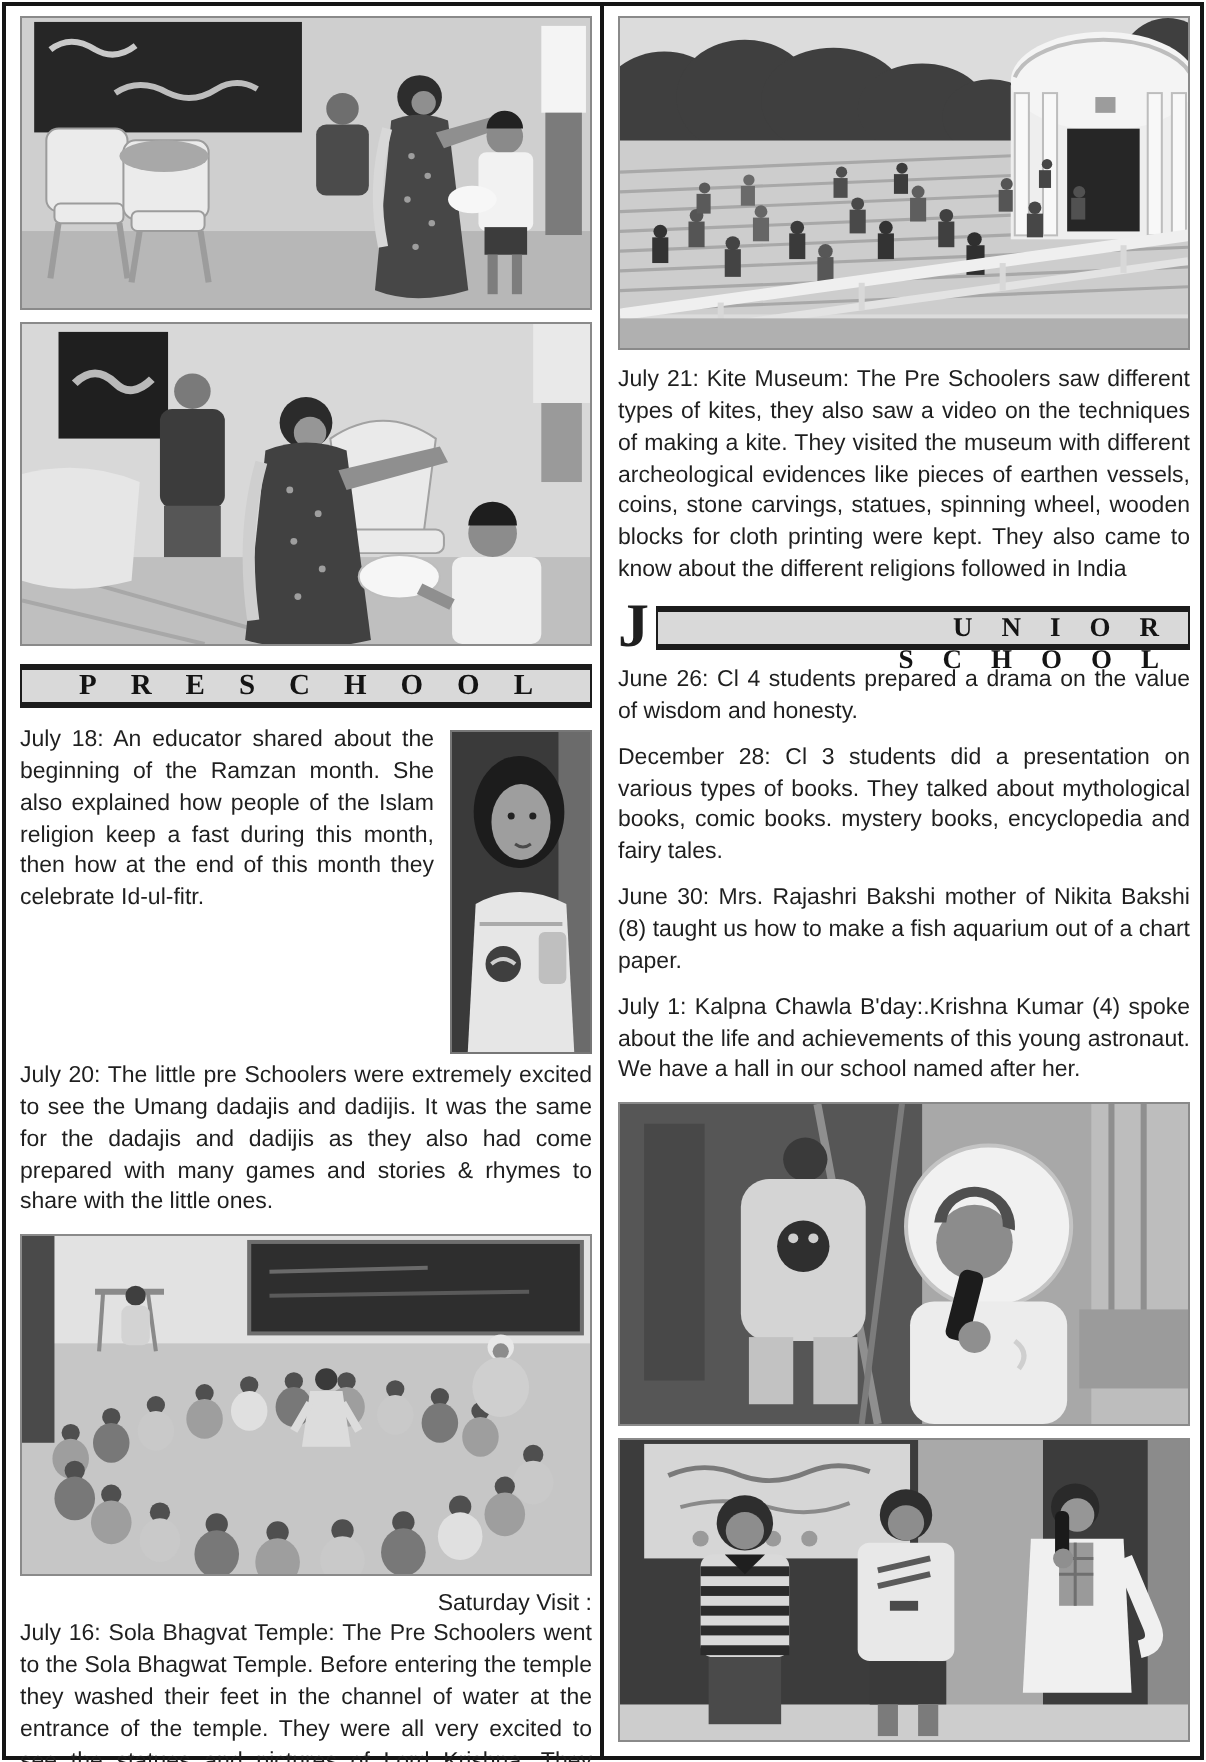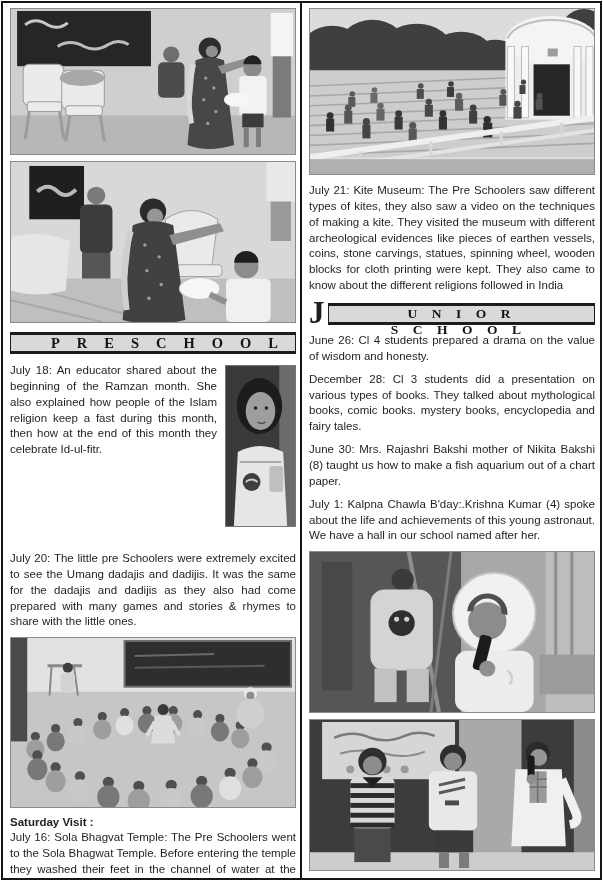--- a/index.html
+++ b/index.html
@@ -10,29 +10,29 @@
   .col{position:absolute;top:8px;width:286px;}
   .col-left{left:10px;}
   .col-right{left:309px;}
   .photo{display:block;width:100%;background:#cfcfcf;border:1px solid #8a8a8a;box-sizing:border-box;}
   .photo svg{display:block;width:100%;height:100%;}
   p.body{font-size:11.5px;line-height:1.38;text-align:justify;margin:0 0 7px 0;}
   p.body b{font-weight:normal;}
   .secbar{background:#d9d9d9;border-top:3px solid #1c1c1c;border-bottom:3px solid #1c1c1c;
           border-left:1px solid #1c1c1c;border-right:1px solid #1c1c1c;
           font-family:"Liberation Serif",serif;font-weight:bold;color:#141414;
-          text-align:right;box-sizing:border-box;}
+          text-align:center;box-sizing:border-box;}
   .secbar-pre{height:22px;line-height:16px;font-size:14.5px;letter-spacing:17px;text-indent:17px;margin:9px 0 9px 0;}
   .junior-wrap{display:flex;align-items:flex-end;margin:4px 0 8px 0;}
   .junior-j{font-family:"Liberation Serif",serif;font-weight:bold;font-size:31px;line-height:24px;margin-right:3px;}
-  .junior-bar{flex:1;height:22px;line-height:16px;font-size:13.5px;letter-spacing:14.5px;word-spacing:4px;text-indent:6px;text-align:center;padding-left:4px;}
+  .junior-bar{flex:1;height:22px;line-height:16px;font-size:13.5px;letter-spacing:14.5px;word-spacing:4px;text-indent:6px;text-align:right;padding-left:4px;}
   .girl-photo{float:right;width:71px;height:162px;margin:2px 0 4px 8px;border:1px solid #777;box-sizing:border-box;}
   .girl-photo svg{display:block;width:100%;height:100%;}
   .clear{clear:both;}
-  .sat-head{font-size:11.5px;font-weight:bold;margin:8px 0 2px 0;}
+  .sat-head{font-size:11.5px;font-weight:normal;margin:8px 0 2px 0;text-align:right;}
 </style>
 </head>
 <body>
 
 <div class="page">
   <div class="frame"></div>
   <div class="divider"></div>
 
   <div class="col col-left">
 
@@ -134,21 +134,21 @@
           <path d="M32 56 q4 3 8 0" stroke="#4a4a4a" stroke-width="1.5" fill="none"></path>
           <path d="M8 160 L12 86 q22 -12 46 0 L62 160 Z" fill="#e6e6e6"></path>
           <circle cx="26" cy="116" r="9" fill="#3f3f3f"></circle>
           <path d="M20 116 q6 -5 12 0" stroke="#cfcfcf" stroke-width="2" fill="none"></path>
           <rect x="44" y="100" width="14" height="26" rx="3" fill="#bfbfbf"></rect>
           <line x1="14" y1="96" x2="56" y2="96" stroke="#aaaaaa" stroke-width="2"></line>
         </svg>
       </div>
       <p class="body"><b>July 18:</b> <span>An educator shared about the beginning of the Ramzan month. She also explained how people of the Islam religion keep a fast during this month, then how at the end of this month they celebrate  Id-ul-fitr.</span></p>
       <div class="clear"></div>
-      <p class="body" style="margin-top:20px"><b>July 20:</b> <span>The little pre Schoolers were extremely excited to see the Umang dadajis and dadijis. It was the same for the dadajis and dadijis as they also had come prepared with many games and stories &amp; rhymes  to share with the little ones.</span></p>
+      <p class="body" style="margin-top:0"><b>July 20:</b> <span>The little pre Schoolers were extremely excited to see the Umang dadajis and dadijis. It was the same for the dadajis and dadijis as they also had come prepared with many games and stories &amp; rhymes  to share with the little ones.</span></p>
     </div>
 
     <div class="photo" style="height:171px;margin-top:4px">
       <svg viewBox="0 0 280 170" preserveAspectRatio="none">
         <rect width="280" height="170" fill="#e2e2e2"></rect>
         <rect y="54" width="280" height="116" fill="#c6c6c6"></rect>
         <rect x="0" y="0" width="16" height="104" fill="#4a4a4a"></rect>
         <rect x="112" y="3" width="164" height="46" fill="#2e2e2e" stroke="#6e6e6e" stroke-width="2"></rect>
         <line x1="122" y1="18" x2="200" y2="16" stroke="#6a6a6a" stroke-width="2"></line>
         <line x1="122" y1="30" x2="250" y2="28" stroke="#5a5a5a" stroke-width="2"></line>

